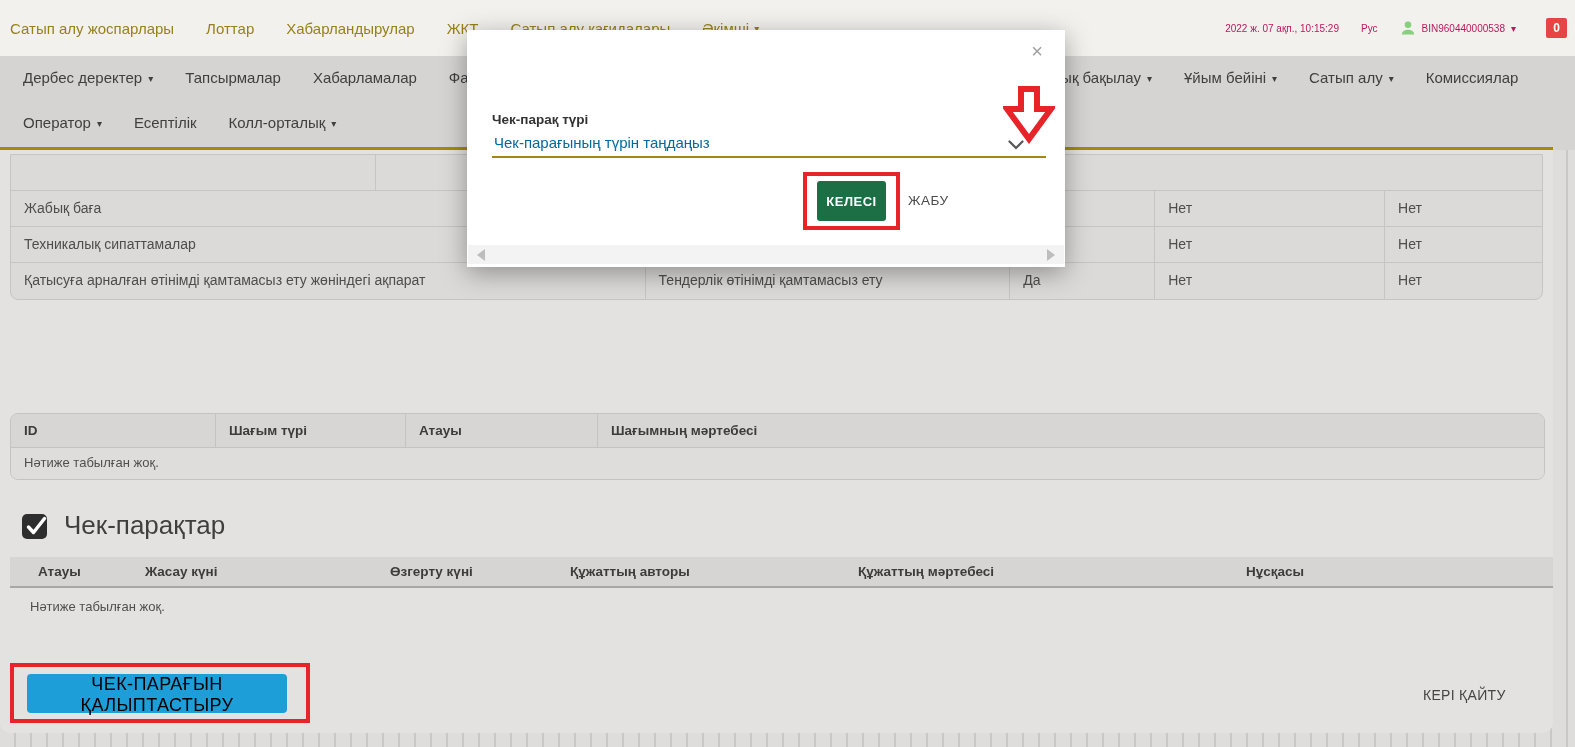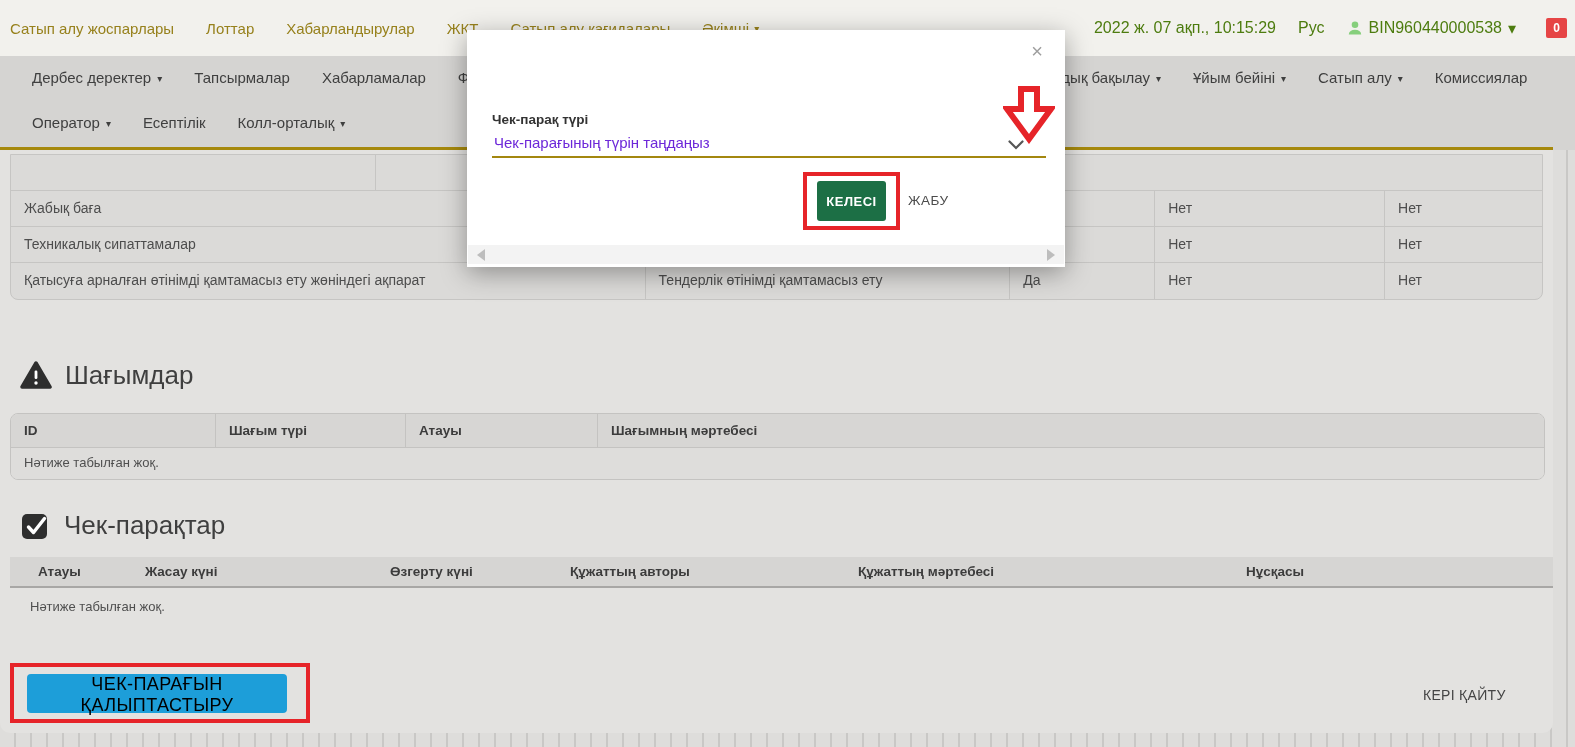--- a/index.html
+++ b/index.html
@@ -13,28 +13,28 @@
       repeating-linear-gradient(90deg, #dedddb 0 14px, #c9c8c6 14px 16px),
       repeating-linear-gradient(0deg, rgba(255,255,255,.35) 0 2px, transparent 2px 9px);
   }
 
   
   #topbar{position:absolute;left:0;top:0;width:1575px;height:56px;background:#f2f1ed;}
   #topnav{position:absolute;left:10px;top:0;height:56px;display:flex;align-items:center;gap:32px;}
   .tnl{font-size:15px;color:#97811c;white-space:nowrap;cursor:pointer;display:flex;align-items:center;gap:5px;}
   .caret{font-size:10px;line-height:1;position:relative;top:1px;}
   #topright{position:absolute;right:8px;top:0;height:56px;display:flex;align-items:center;gap:22px;}
-  .goldtxt{color:#4d7c0f;font-size:16px;white-space:nowrap;text-align:center;}
+  .goldtxt{color:#be185d;font-size:10px;white-space:nowrap;text-align:center;}
   #userbox{display:flex;align-items:center;gap:6px;cursor:pointer;}
   #notif-badge{width:21px;height:20px;background:#e64545;border-radius:2px;color:#fff;
     font-size:12px;font-weight:bold;display:flex;align-items:center;justify-content:center;cursor:pointer;margin-left:8px;}
 
   
   #navbar{position:absolute;left:0;top:56px;width:1575px;height:94px;background:#d5d4d2;}
-  .menurow{position:absolute;left:32px;display:flex;gap:32px;align-items:flex-end;}
+  .menurow{position:absolute;left:23px;display:flex;gap:32px;align-items:flex-end;}
   #menurow1{top:13px;}
   #menurow2{top:58px;}
   .mnl{font-size:15px;color:#3f3f3f;white-space:nowrap;cursor:pointer;display:flex;align-items:center;gap:6px;}
   .mnl .caret{color:#3f3f3f;}
   #mm-kameral{margin-left:448px;}
 
   
   #panel{position:absolute;left:0;top:147px;width:1553px;height:586px;background:#e3e2e0;
     border-top:3px solid #a6890d;border-radius:0 0 10px 10px;}
 
@@ -73,21 +73,21 @@
     border-radius:4px;color:#000000;font-size:18px;letter-spacing:.4px;cursor:pointer;font-family:inherit;}
   #back-btn{position:absolute;left:1423px;top:537px;font-size:14px;color:#454545;letter-spacing:.3px;cursor:pointer;background:none;border:none;font-family:inherit;}
 
   
   #modal{position:absolute;left:467px;top:30px;width:598px;height:237px;background:#fff;z-index:10;
     box-shadow:0 6px 24px rgba(0,0,0,.35);}
   #modal-title{position:absolute;left:25px;top:16px;font-size:19px;color:#555;white-space:nowrap;}
   #modal-close{position:absolute;right:22px;top:10px;font-size:20px;color:#9e9e9e;cursor:pointer;}
   #fld-label{position:absolute;left:25px;top:82px;font-size:13.5px;font-weight:bold;color:#333;}
   #fld-select{position:absolute;left:25px;top:100px;width:554px;height:28px;border-bottom:2px solid #a3870f;cursor:pointer;}
-  #fld-ph{position:absolute;left:2px;top:4px;font-size:15px;color:#6d28d9;white-space:nowrap;}
+  #fld-ph{position:absolute;left:2px;top:4px;font-size:15px;color:#0369a1;white-space:nowrap;}
   #fld-chevron{position:absolute;right:22px;top:10px;}
   #next-annotation{position:absolute;left:336px;top:142px;width:97px;height:58px;border:4px solid #e62429;z-index:12;pointer-events:none;}
   #next-btn{position:absolute;left:350px;top:151px;width:69px;height:40px;background:#1c6f45;border:none;border-radius:3px;
     color:#fff;font-size:13px;font-weight:bold;letter-spacing:.5px;cursor:pointer;font-family:inherit;}
   #close-btn{position:absolute;left:441px;top:163px;font-size:13.5px;color:#4c4c4c;letter-spacing:.5px;background:none;border:none;cursor:pointer;font-family:inherit;}
   #modal-scroll{position:absolute;left:1px;bottom:3px;width:596px;height:19px;background:#f3f3f3;}
   .scr-arrow{position:absolute;top:4px;width:0;height:0;border-top:6px solid transparent;border-bottom:6px solid transparent;cursor:pointer;}
   #scr-left{left:9px;border-right:8px solid #bdbdbd;}
   #scr-right{right:9px;border-left:8px solid #bdbdbd;}
 
@@ -209,28 +209,20 @@
     </div>
     <div class="crow">
       <div class="cc c1">Қатысуға арналған өтінімді қамтамасыз ету жөніндегі ақпарат</div>
       <div class="cc c2">Тендерлік өтінімді қамтамасыз ету</div>
       <div class="cc c3">Да</div>
       <div class="cc c4">Нет</div>
       <div class="cc c5">Нет</div>
     </div>
   </div>
 
-  <div class="sechead" id="sec-complaints">
-    <svg width="32" height="29" viewBox="0 0 32 29">
-      <path d="M16 2 L30 26 L2 26 Z" fill="#2e2e2e" stroke="#2e2e2e" stroke-width="3.5" stroke-linejoin="round"></path>
-      <rect x="14.6" y="9.5" width="2.8" height="8.5" rx="1.3" fill="#ffffff"></rect>
-      <circle cx="16" cy="22" r="1.7" fill="#ffffff"></circle>
-    </svg>
-    <span class="st">Шағымдар</span>
-  </div>
   <div id="ctable">
     <div id="chead">
       <div class="hc h1">ID</div>
       <div class="hc h2">Шағым түрі</div>
       <div class="hc h3">Атауы</div>
       <div class="hc h5">Шағымның мәртебесі</div>
     </div>
     <div id="cbody">Нәтиже табылған жоқ.</div>
   </div>
 

